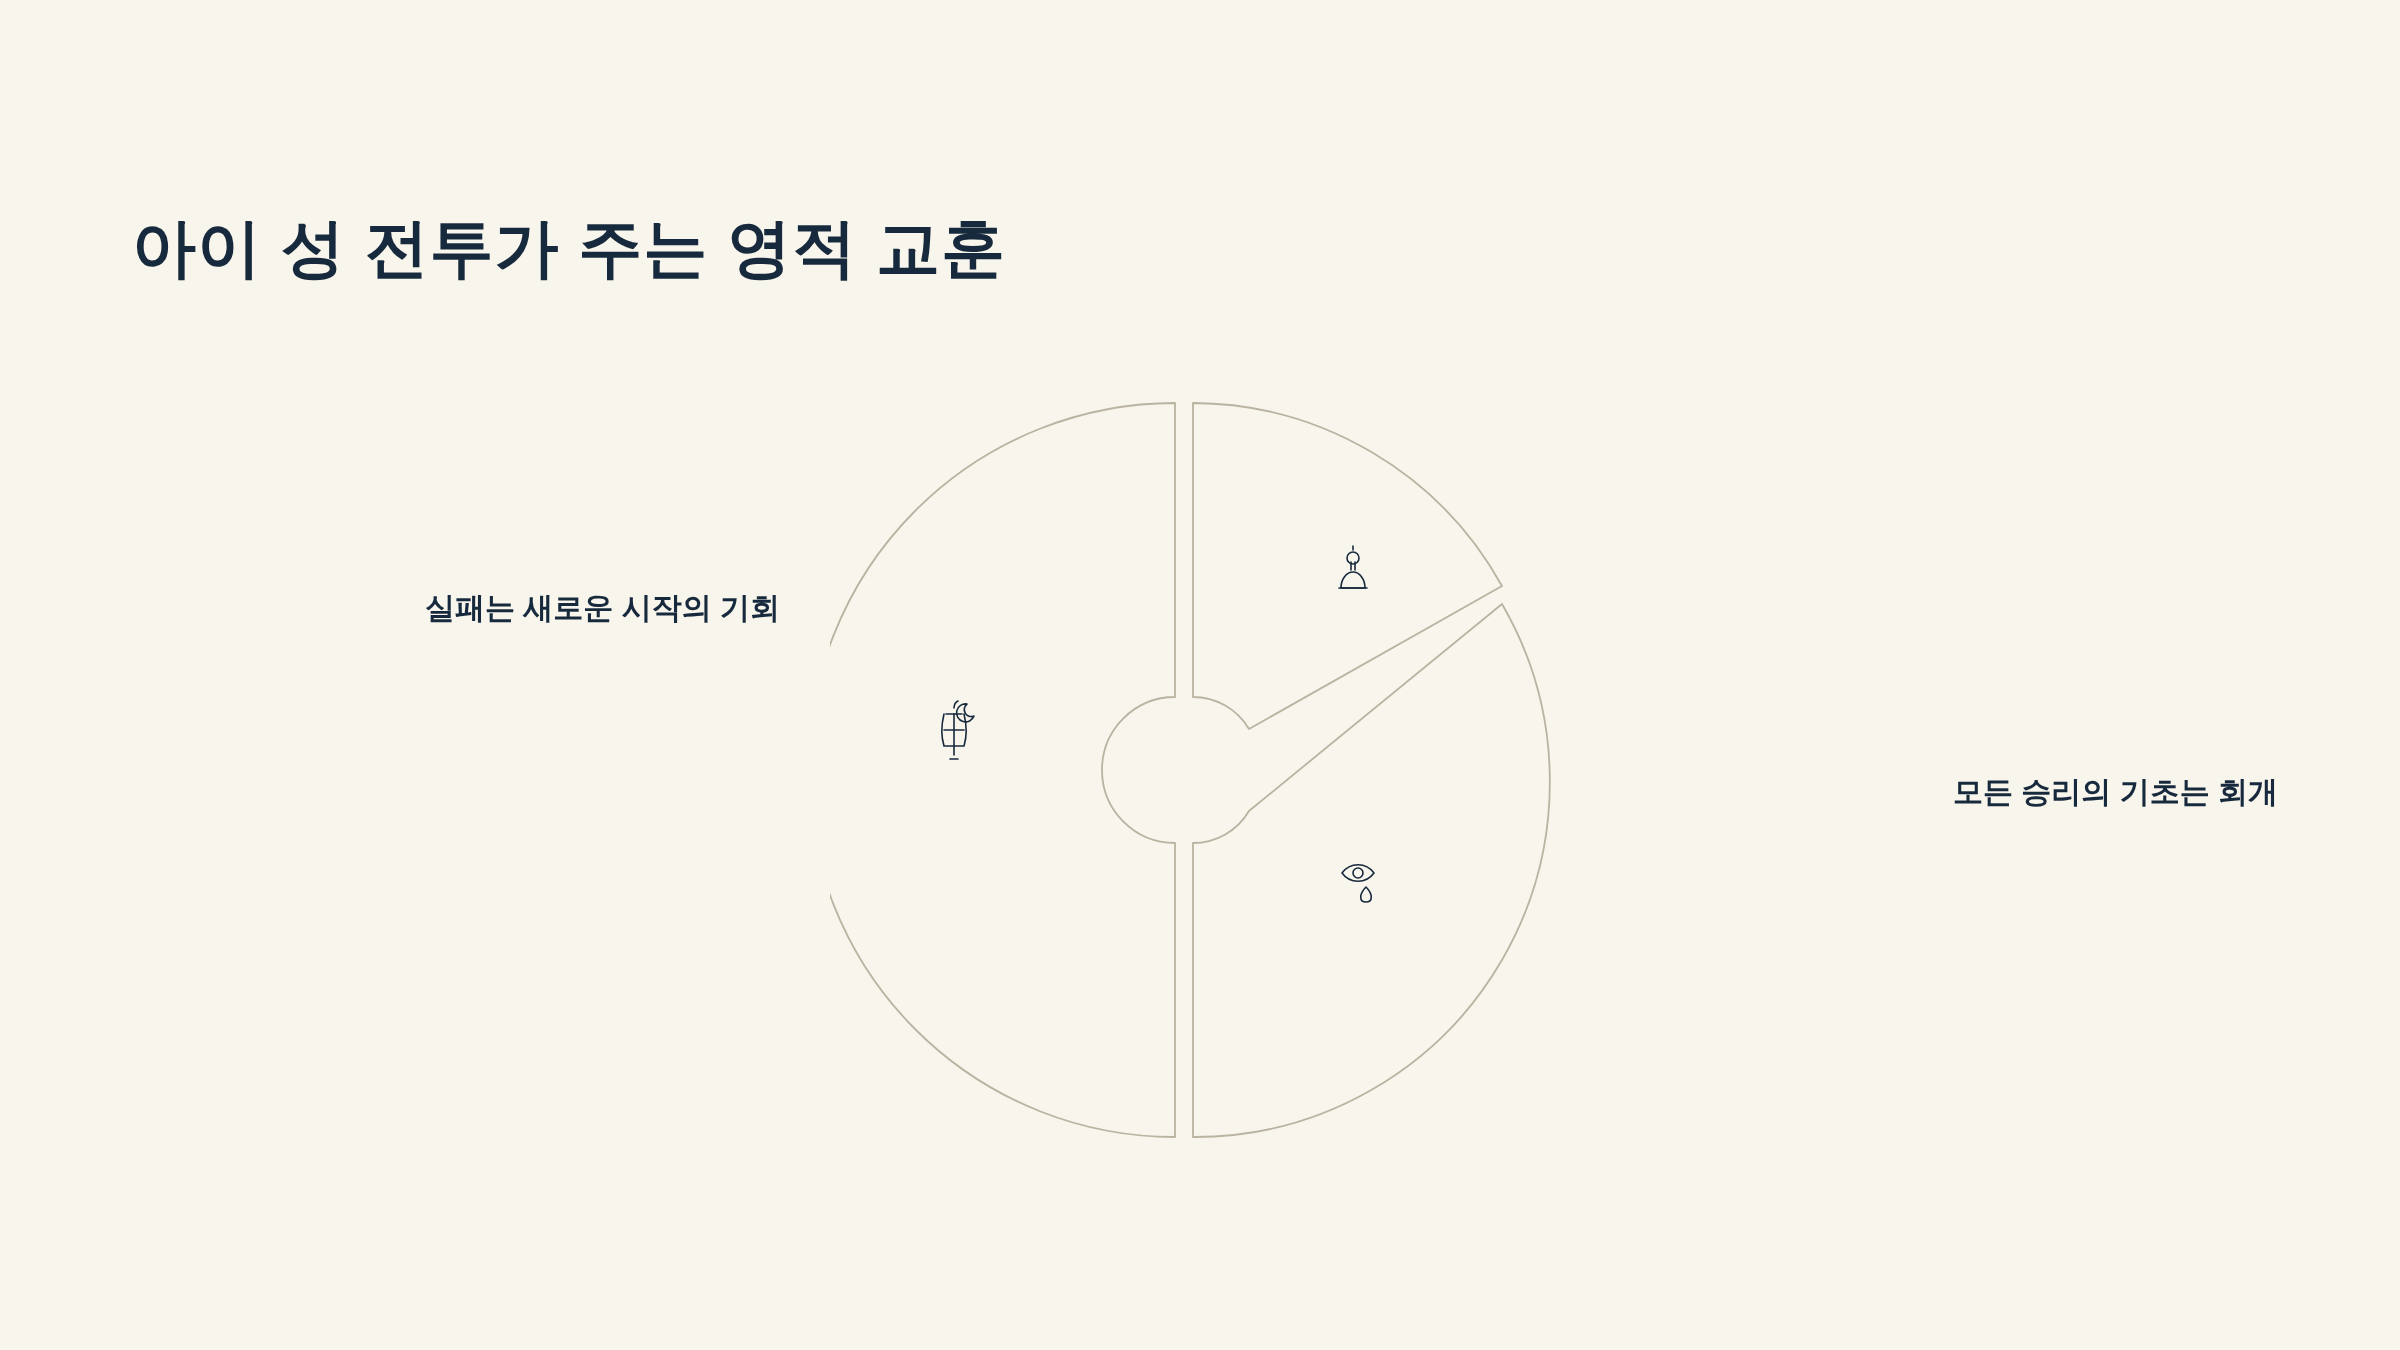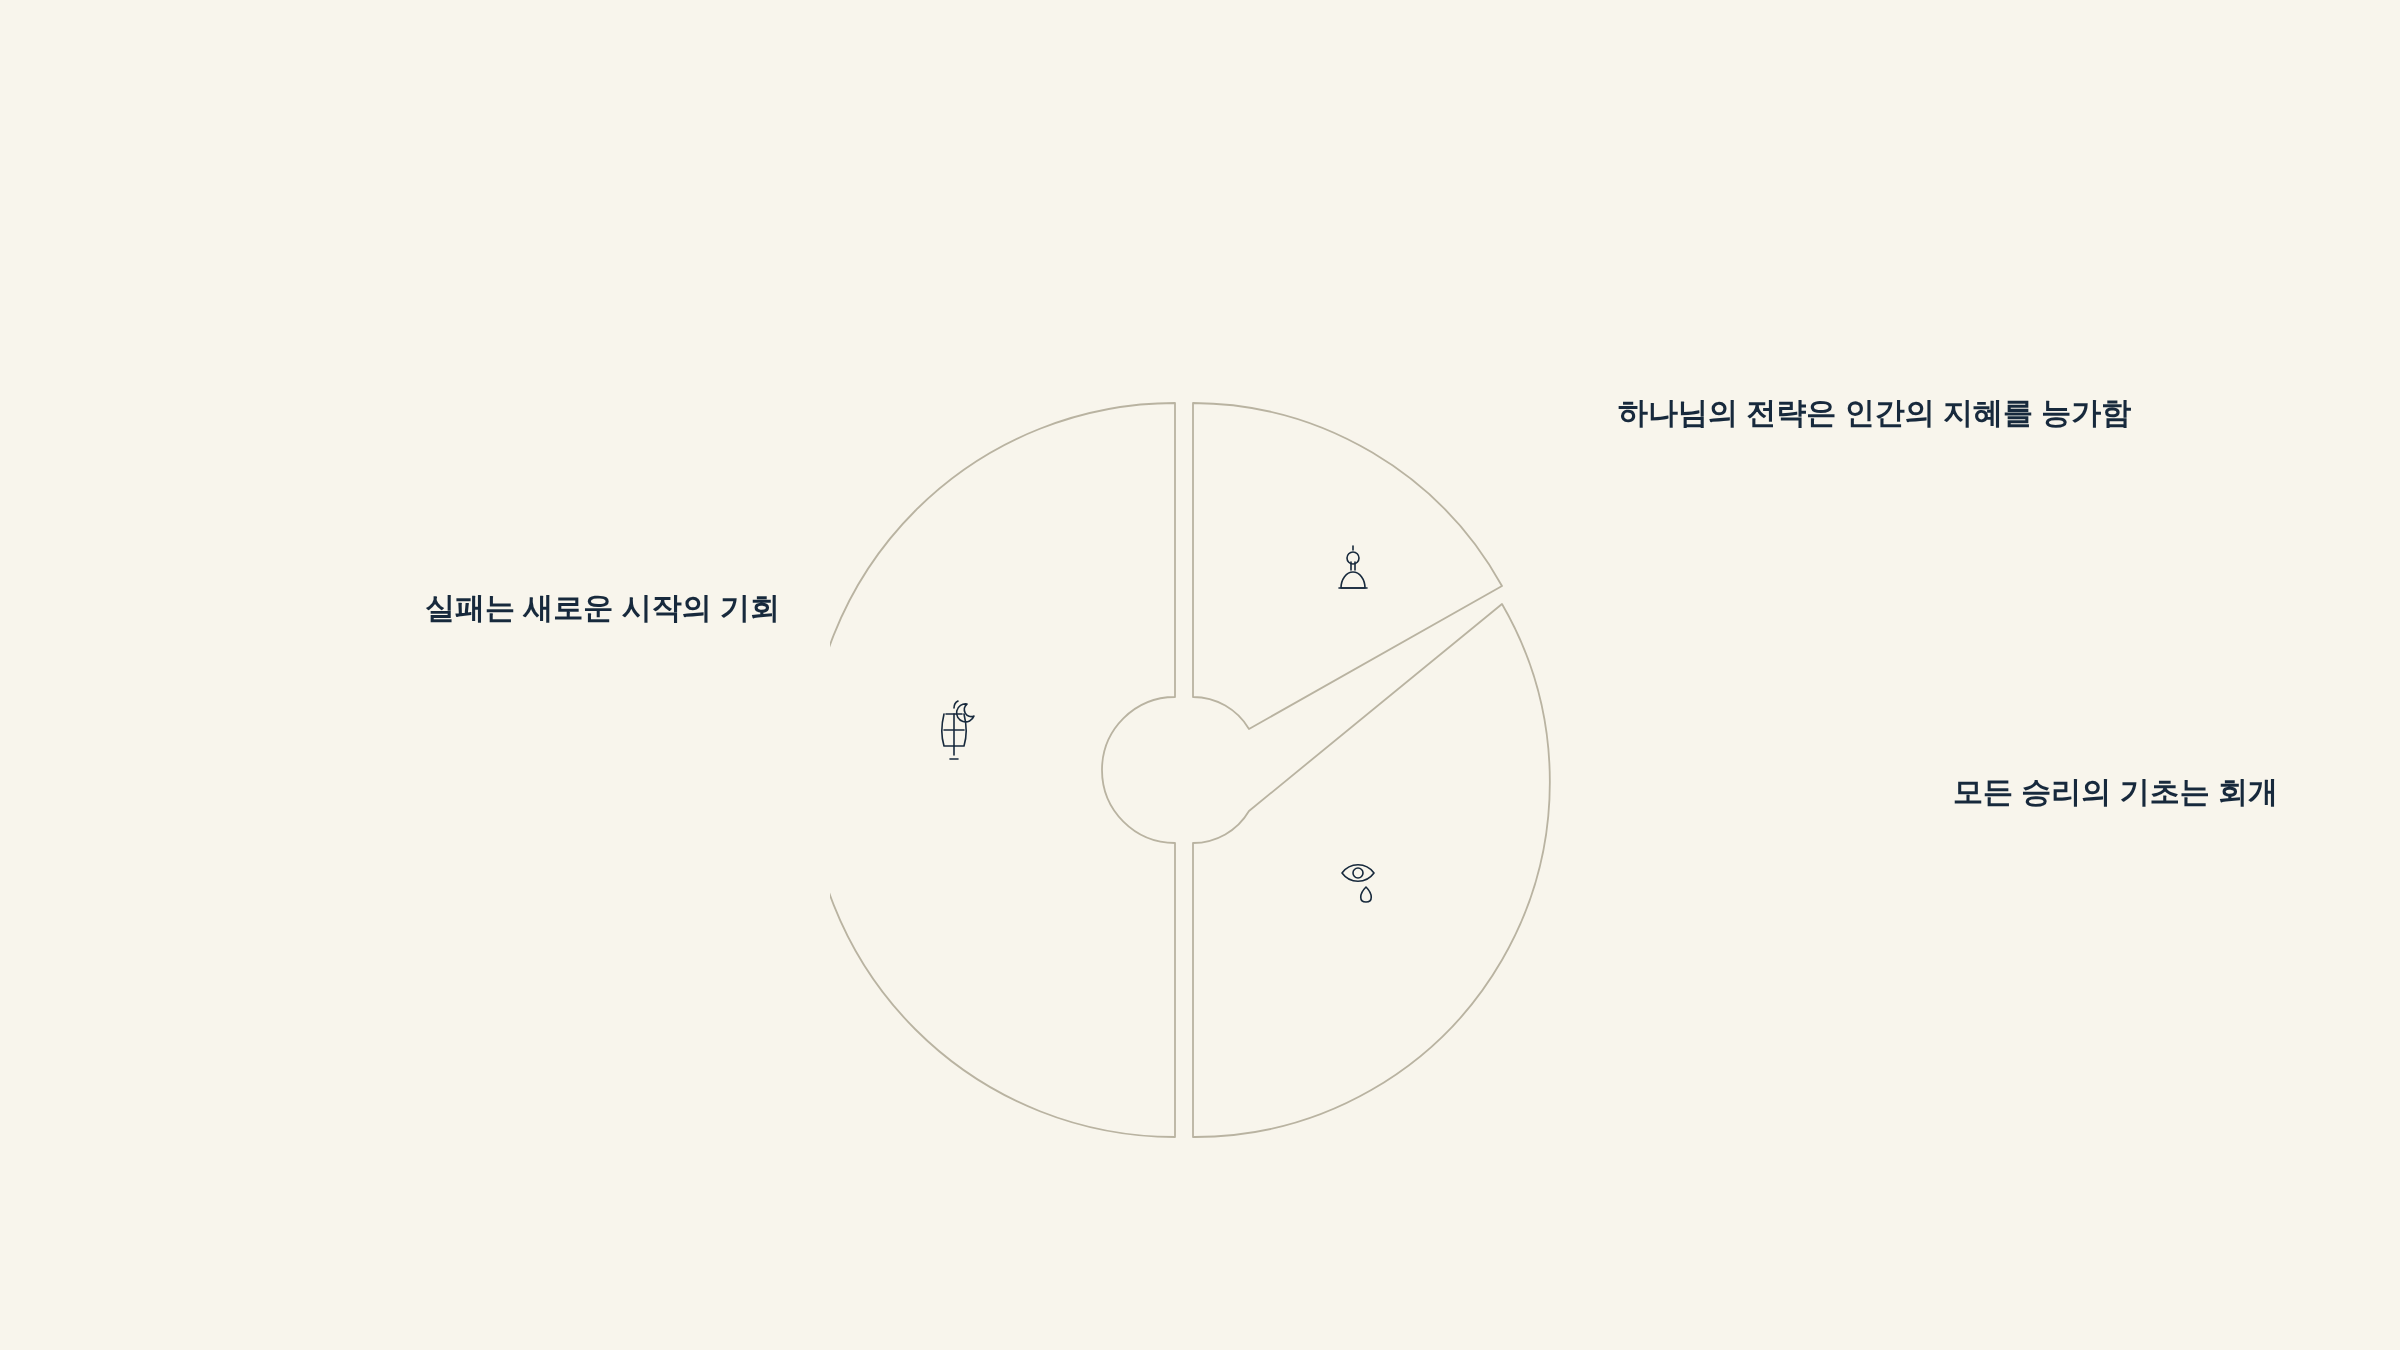--- a/index.html
+++ b/index.html
@@ -86,20 +86,21 @@
     stroke-width: 1.6;
     stroke-linecap: round;
     stroke-linejoin: round;
   }
 </style>
 </head>
 <body>
 
 <div class="page">
 
+  <div class="title">아이 성 전투가 주는 영적 교훈</div>
 
   <div class="diagram">
     <svg width="740" height="760" viewBox="0 0 740 760" xmlns="http://www.w3.org/2000/svg">
       <g fill="none" stroke="#b9b3a1" stroke-width="1.8" stroke-linejoin="round" stroke-linecap="round">
 
         <path d="M 363 13 A 355 355 0 0 1 672 196 L 419 339 A 65 65 0 0 0 363 307 Z"></path>
 
         <path d="M 672 214 A 355 355 0 0 1 363 747 L 363 453 A 65 65 0 0 0 419 421 Z"></path>
 
         <path d="M 345 747 A 355 355 0 0 1 345 13 L 345 307 A 65 65 0 0 0 345 453 Z"></path>
@@ -125,21 +126,20 @@
         <path d="M-10 2 l20 0"></path>
         <path d="M0 -14 l0 32"></path>
         <path d="M0 18 l0 9 M-4 31 l8 0"></path>
         <path d="M0 -20 c0 -4 2 -6 4 -7"></path>
         <path d="M20 -12 a9 9 0 1 1 -7 -12 a7 7 0 0 0 7 12 z"></path>
       </g>
     </svg>
   </div>
 
   <div class="block block-right-1">
-    <h3>하나님의 전략은 인간의 지혜를 능가함</h3>
   </div>
 
   <div class="block block-right-2">
     <h3>모든 승리의 기초는 회개</h3>
   </div>
 
   <div class="block block-left">
     <h3>실패는 새로운 시작의 기회</h3>
   </div>
 

